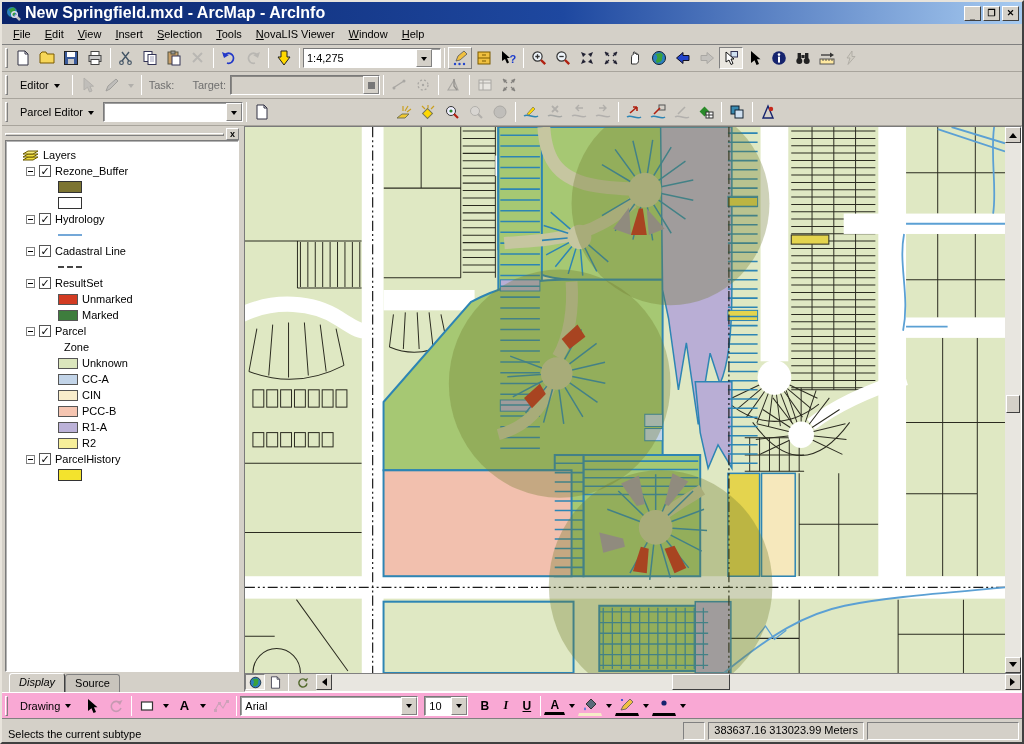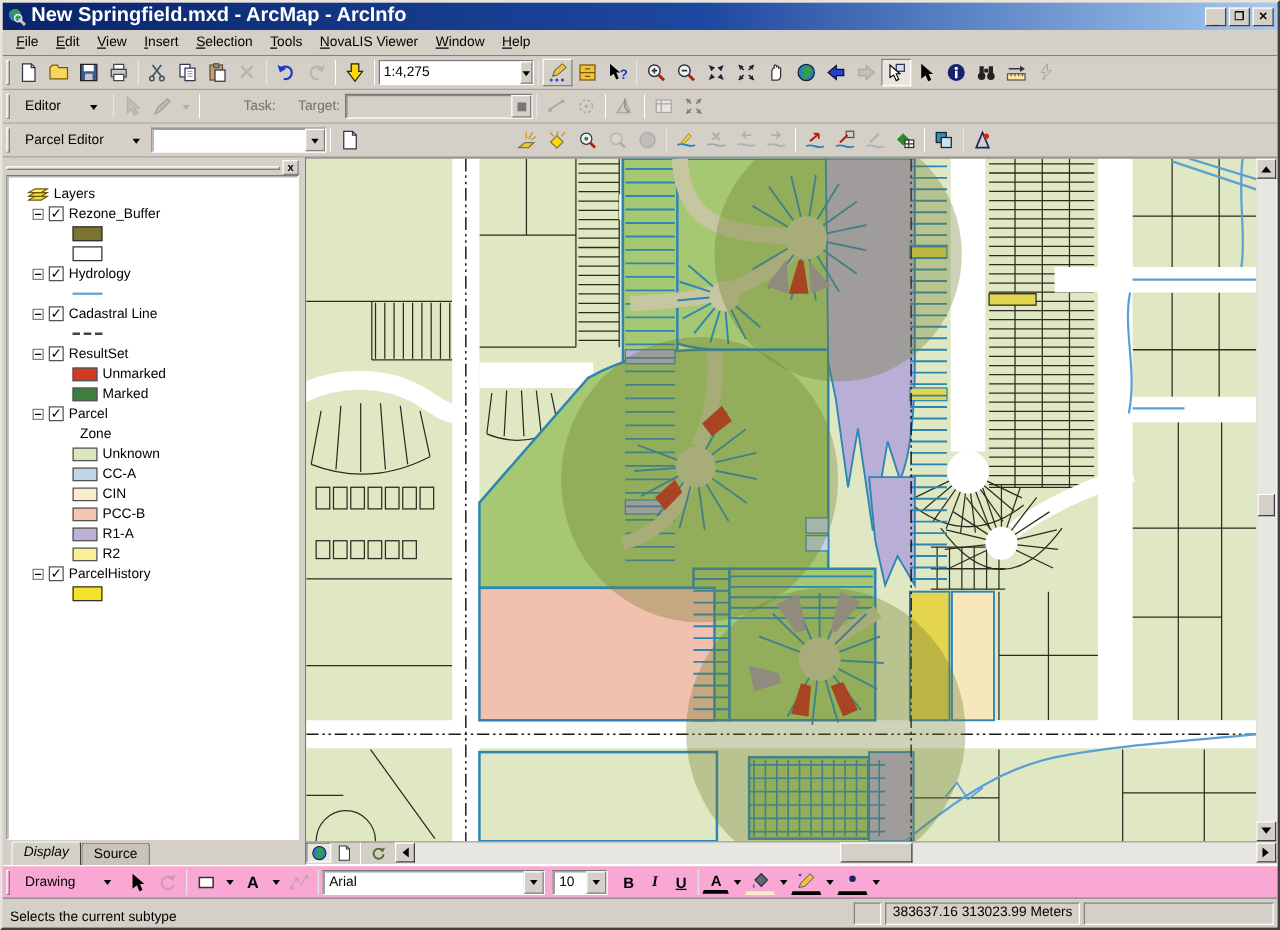--- a/index.html
+++ b/index.html
@@ -22,23 +22,23 @@
   .tbtn.raised{border-color:#fff #808080 #808080 #fff;}
   .tbtn.pressed{border-color:#808080 #fff #fff #808080;background:#e9e6df;}
   .dis{opacity:.45;filter:grayscale(.9);}
   .dd{width:0;height:0;border:3px solid transparent;border-top:4px solid #000;margin-top:4px;}
   .dis .dd{border-top-color:#888;}
   .combo{display:flex;background:#fff;border:1px solid;border-color:#7a7a7a #fff #fff #7a7a7a;box-shadow:inset 1px 1px 0 rgba(64,64,64,.5);height:20px;align-items:center;}
   .combo .ct{flex:1;font-size:11px;padding:0 4px;white-space:nowrap;overflow:hidden;}
   .combo .cbtn{width:16px;height:18px;background:#d4d0c8;border:1px solid;border-color:#fff #808080 #808080 #fff;display:flex;align-items:center;justify-content:center;}
   .combo.discombo{background:#d4d0c8;}
   .combo.discombo .ct{color:#7f7f7f;}
-  .lbl{font-size:11px;color:#000;padding:0 4px;margin-left:28px;}
+  .lbl{font-size:11px;color:#000;padding:0 4px;}
   .lbl.dim{color:#6f6f6f;}
-  .menubtn{font-size:11px;display:flex;align-items:center;gap:23px;padding:3px 8px;border:1px solid transparent;}
+  .menubtn{font-size:11px;display:flex;align-items:center;gap:5px;padding:3px 8px;border:1px solid transparent;}
   input.scale{width:112px;height:18px;border:none;font-size:11px;padding:0 3px;outline:none;}
   
   #main{flex:1;display:flex;min-height:0;}
   #tocpanel{width:238px;flex:0 0 238px;display:flex;flex-direction:column;padding:2px 1px 0 3px;}
   #tochdr{height:12px;display:flex;align-items:center;gap:2px;flex:0 0 12px;}
   .gripline{flex:1;height:3px;border:1px solid;border-color:#fff #808080 #808080 #fff;}
   #tocclose{width:13px;height:12px;font-size:9px;font-weight:bold;display:flex;align-items:center;justify-content:center;background:#d4d0c8;border:1px solid;border-color:#fff #808080 #808080 #fff;line-height:1;}
   #toctree{flex:1;background:#fff;border:1px solid;border-color:#7a7a7a #fff #fff #7a7a7a;box-shadow:inset 1px 1px 0 rgba(64,64,64,.4);overflow:hidden;padding:6px 2px 2px 6px;}
   .trow{display:flex;align-items:center;height:16px;font-size:11px;white-space:nowrap;}
   .trow .sp{display:inline-block;flex:0 0 auto;}
@@ -331,21 +331,21 @@
           <use href="#i-redo"></use>
         </svg>
       </div>
     <div class="sep"></div>
     <div class="tbtn">
         <svg>
           <use href="#i-add"></use>
         </svg>
       </div>
     <div class="sep"></div>
-    <div class="combo" style="width:124px">
+    <div class="combo" style="width:138px">
       <input class="scale" value="1:4,275" style="">
       <div class="cbtn">
           <div class="dd"></div>
         </div>
     </div>
     <div class="sep"></div>
     <div class="tbtn raised">
         <svg>
           <use href="#i-pencildots"></use>
         </svg>

